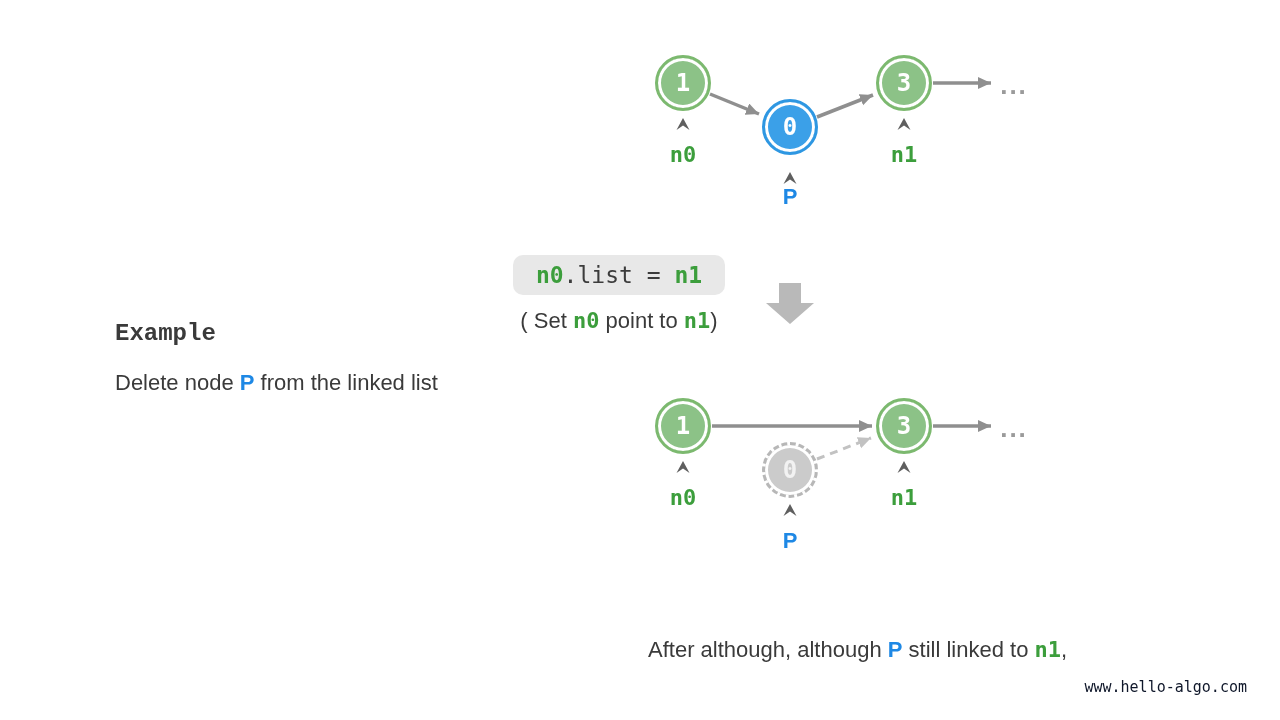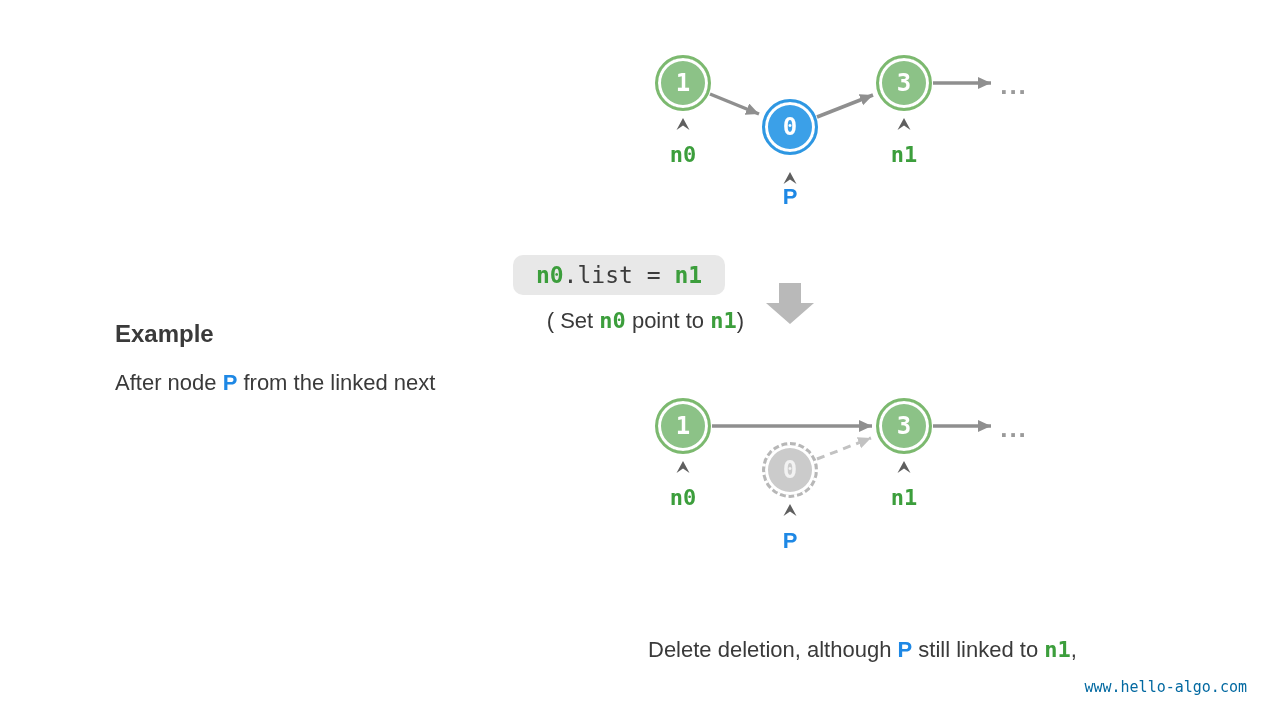--- a/index.html
+++ b/index.html
@@ -26,39 +26,39 @@
 
   .ellipsis{position:absolute;width:48px;text-align:center;line-height:1;
             font-size:26px;font-weight:bold;color:#9a9a9a;letter-spacing:2px;}
 
   
   .code-chip{position:absolute;left:513px;top:255px;width:212px;height:40px;
              background:#e8e8e8;border-radius:10px;display:flex;align-items:center;
              justify-content:center;font-family:"DejaVu Sans Mono","Liberation Mono",monospace;
              font-size:23px;color:#3c3c3c;white-space:pre;}
   .code-chip .kw{color:#3c9e3c;font-weight:bold;}
-  .code-caption{position:absolute;left:494px;top:308px;width:250px;text-align:right;
+  .code-caption{position:absolute;left:494px;top:308px;width:250px;text-align:center;
                 font-size:22px;color:#3a3a3a;white-space:pre;}
   .mono-green{font-family:"DejaVu Sans Mono","Liberation Mono",monospace;
               color:#3c9e3c;font-weight:bold;}
   .p-blue{color:#1e88e5;font-weight:bold;}
 
   
   .example-heading{position:absolute;left:115px;top:320px;margin:0;
-                   font-size:24px;font-weight:bold;color:#3a3a3a;}
+                   font-size:24px;font-weight:bold;color:#3a3a3a;font-family:Liberation Mono, monospace;}
   .example-desc{position:absolute;left:115px;top:370px;margin:0;
                 font-size:22px;color:#3a3a3a;white-space:pre;}
 
   
   .conclusion{position:absolute;left:648px;top:577px;font-size:22px;
               line-height:29px;color:#3a3a3a;white-space:pre;}
 
   .watermark{position:absolute;right:33px;top:678px;
              font-family:"DejaVu Sans Mono","Liberation Mono",monospace;
-             font-size:15px;color:#0369a1;}
+             font-size:15px;color:#0f172a;}
 </style>
 </head>
 <body>
 
 <div class="canvas">
 
   <svg class="connectors" viewBox="0 0 1280 720" xmlns="http://www.w3.org/2000/svg">
     <defs>
       <marker id="ah" markerUnits="userSpaceOnUse" markerWidth="16" markerHeight="14" refX="13" refY="6" orient="auto">
         <path d="M0,0 L13,6 L0,12 Z" fill="#8f8f8f"></path>
@@ -81,21 +81,21 @@
     <use href="#caret" transform="translate(790,172)"></use>
     <use href="#caret" transform="translate(904,118)"></use>
     <use href="#caret" transform="translate(683,461)"></use>
     <use href="#caret" transform="translate(790,504)"></use>
     <use href="#caret" transform="translate(904,461)"></use>
 
     <path d="M779,283 L801,283 L801,303 L814,303 L790,324 L766,303 L779,303 Z" fill="#b9b9b9"></path>
   </svg>
 
   <h2 class="example-heading">Example</h2>
-  <p class="example-desc"><span>After node </span><span class="p-blue">P</span><span> from the linked next</span></p>
+  <p class="example-desc"><span>Delete node </span><span class="p-blue">P</span><span> from the linked list</span></p>
 
   <div class="code-chip"><span class="kw">n0</span><span>.list = </span><span class="kw">n1</span></div>
   <div class="code-caption"><span>( Set </span><span class="mono-green">n0</span><span> point to </span><span class="mono-green">n1</span><span>)</span></div>
 
   <div class="node green" style="left:655px;top:55px;">1</div>
   <div class="node blue" style="left:762px;top:99px;">0</div>
   <div class="node green" style="left:876px;top:55px;">3</div>
   <span class="nlabel green" style="left:623px;top:144px;">n0</span>
   <span class="nlabel blue" style="left:730px;top:186px;">P</span>
   <span class="nlabel green" style="left:844px;top:144px;">n1</span>
@@ -103,19 +103,19 @@
 
   <div class="node green" style="left:655px;top:398px;">1</div>
   <div class="node ghost" style="left:762px;top:442px;">0</div>
   <div class="node green" style="left:876px;top:398px;">3</div>
   <span class="nlabel green" style="left:623px;top:487px;">n0</span>
   <span class="nlabel blue" style="left:730px;top:530px;">P</span>
   <span class="nlabel green" style="left:844px;top:487px;">n1</span>
   <span class="ellipsis" style="left:990px;top:415px;">...</span>
 
   <div class="conclusion">
-    <div><span>Delete deletion, although </span><span class="p-blue">P</span><span> still linked to </span><span class="mono-green">n1</span><span>,</span></div>
+    <div><span>After although, although </span><span class="p-blue">P</span><span> still linked to </span><span class="mono-green">n1</span><span>,</span></div>
     
     
   </div>
 
   <span class="watermark">www.hello-algo.com</span>
 </div>
 
 </body></html>

